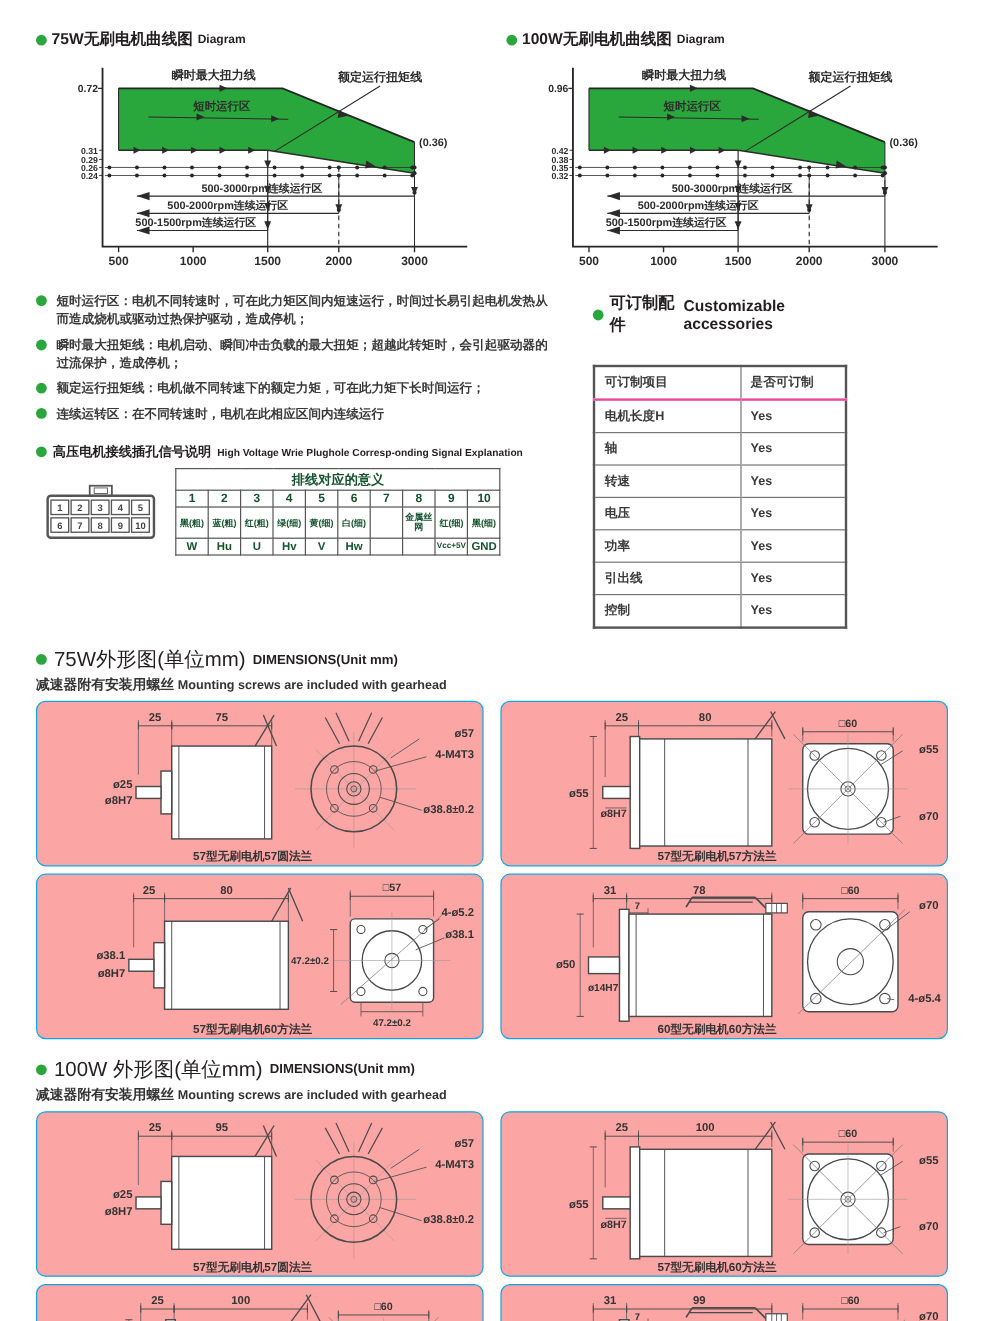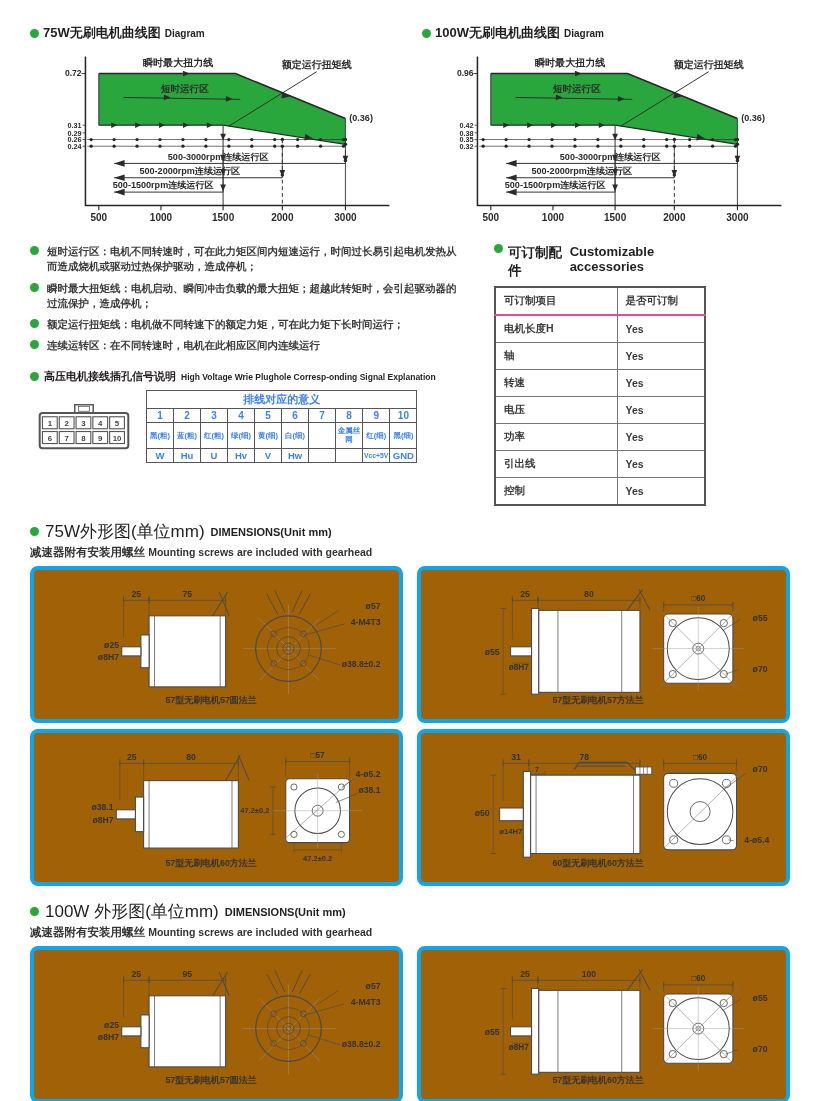--- a/index.html
+++ b/index.html
@@ -21,44 +21,44 @@
   .notes-col{width:436px}
   .acc-col{width:212px;margin-left:28px}
   ul.notes{list-style:none;margin:0;padding:0}
   ul.notes li{position:relative;padding-left:17px;font-size:10.5px;font-weight:bold;line-height:1.45;margin-bottom:6px;color:#3a3a3a}
   ul.notes li .dot{position:absolute;left:0;top:2px}
   .wire-heading{display:flex;align-items:baseline;gap:5px;font-weight:bold;margin-top:16px}
   .wire-heading .dot{position:relative;top:1px}
   .wire-heading .zh{font-size:11px}
   .wire-heading .en{font-size:8.5px}
   .wire-row{display:flex;align-items:center;gap:14px;margin-top:6px;margin-left:6px}
-  table.wire{border-collapse:collapse;font-weight:bold;color:#3b82f6}
+  table.wire{border-collapse:collapse;font-weight:bold;color:#14532d}
   table.wire td,table.wire th{border:1px solid #555;text-align:center;padding:1px 1px}
   table.wire th.caption{font-size:11px;padding:1px 4px}
   table.wire td{width:27px;font-size:10px}
   table.wire td.color{font-size:7.5px;height:26px;line-height:1.15;font-weight:bold}
   table.wire td.sig{font-size:9.5px}
   table.wire td.sig.small{font-size:6.8px}
   
-  .acc-head{display:flex;align-items:flex-start;gap:5px;font-weight:bold;margin-bottom:6px}
+  .acc-head{display:flex;align-items:center;gap:5px;font-weight:bold;margin-bottom:24px}
   .acc-head .zh{font-size:13.5px}
   .acc-head .en{font-size:13px}
   table.acc{border-collapse:collapse;width:100%;color:#3a3a3a}
   table.acc th,table.acc td{border-top:1px solid #777;border-bottom:1px solid #777;text-align:left;font-size:10.5px;padding:6px 8px;font-weight:bold}
   table.acc{border:2px solid #555}
   table.acc th{border-bottom:2px solid #ec4899}
   table.acc .c2{border-left:1px solid #777;width:88px}
   
   .sec-head{display:flex;align-items:center;gap:6px;margin-top:14px}
   .sec-head .zh{font-size:17px;font-weight:normal}
   .sec-head .en{font-size:11px;font-weight:bold}
   .sec-sub{font-size:11.5px;font-weight:bold;margin:2px 0 6px;color:#333}
   .sec-sub .en{font-size:10.5px}
   .dims-grid{display:grid;grid-template-columns:1fr 1fr;gap:6px 14px}
-  .dim-cell{border:4px solid #0ea5e9;border-radius:8px;background:#a16207;padding:13px}
+  .dim-cell{border:1px solid #0ea5e9;border-radius:8px;background:#fca5a5;padding:1px}
   .dim-cell svg{width:100%}
 </style>
 </head>
 <body>
 
 <div class="page">
 
   <div class="charts-row">
     <section class="chart-panel">
       <h3 class="chart-title">

